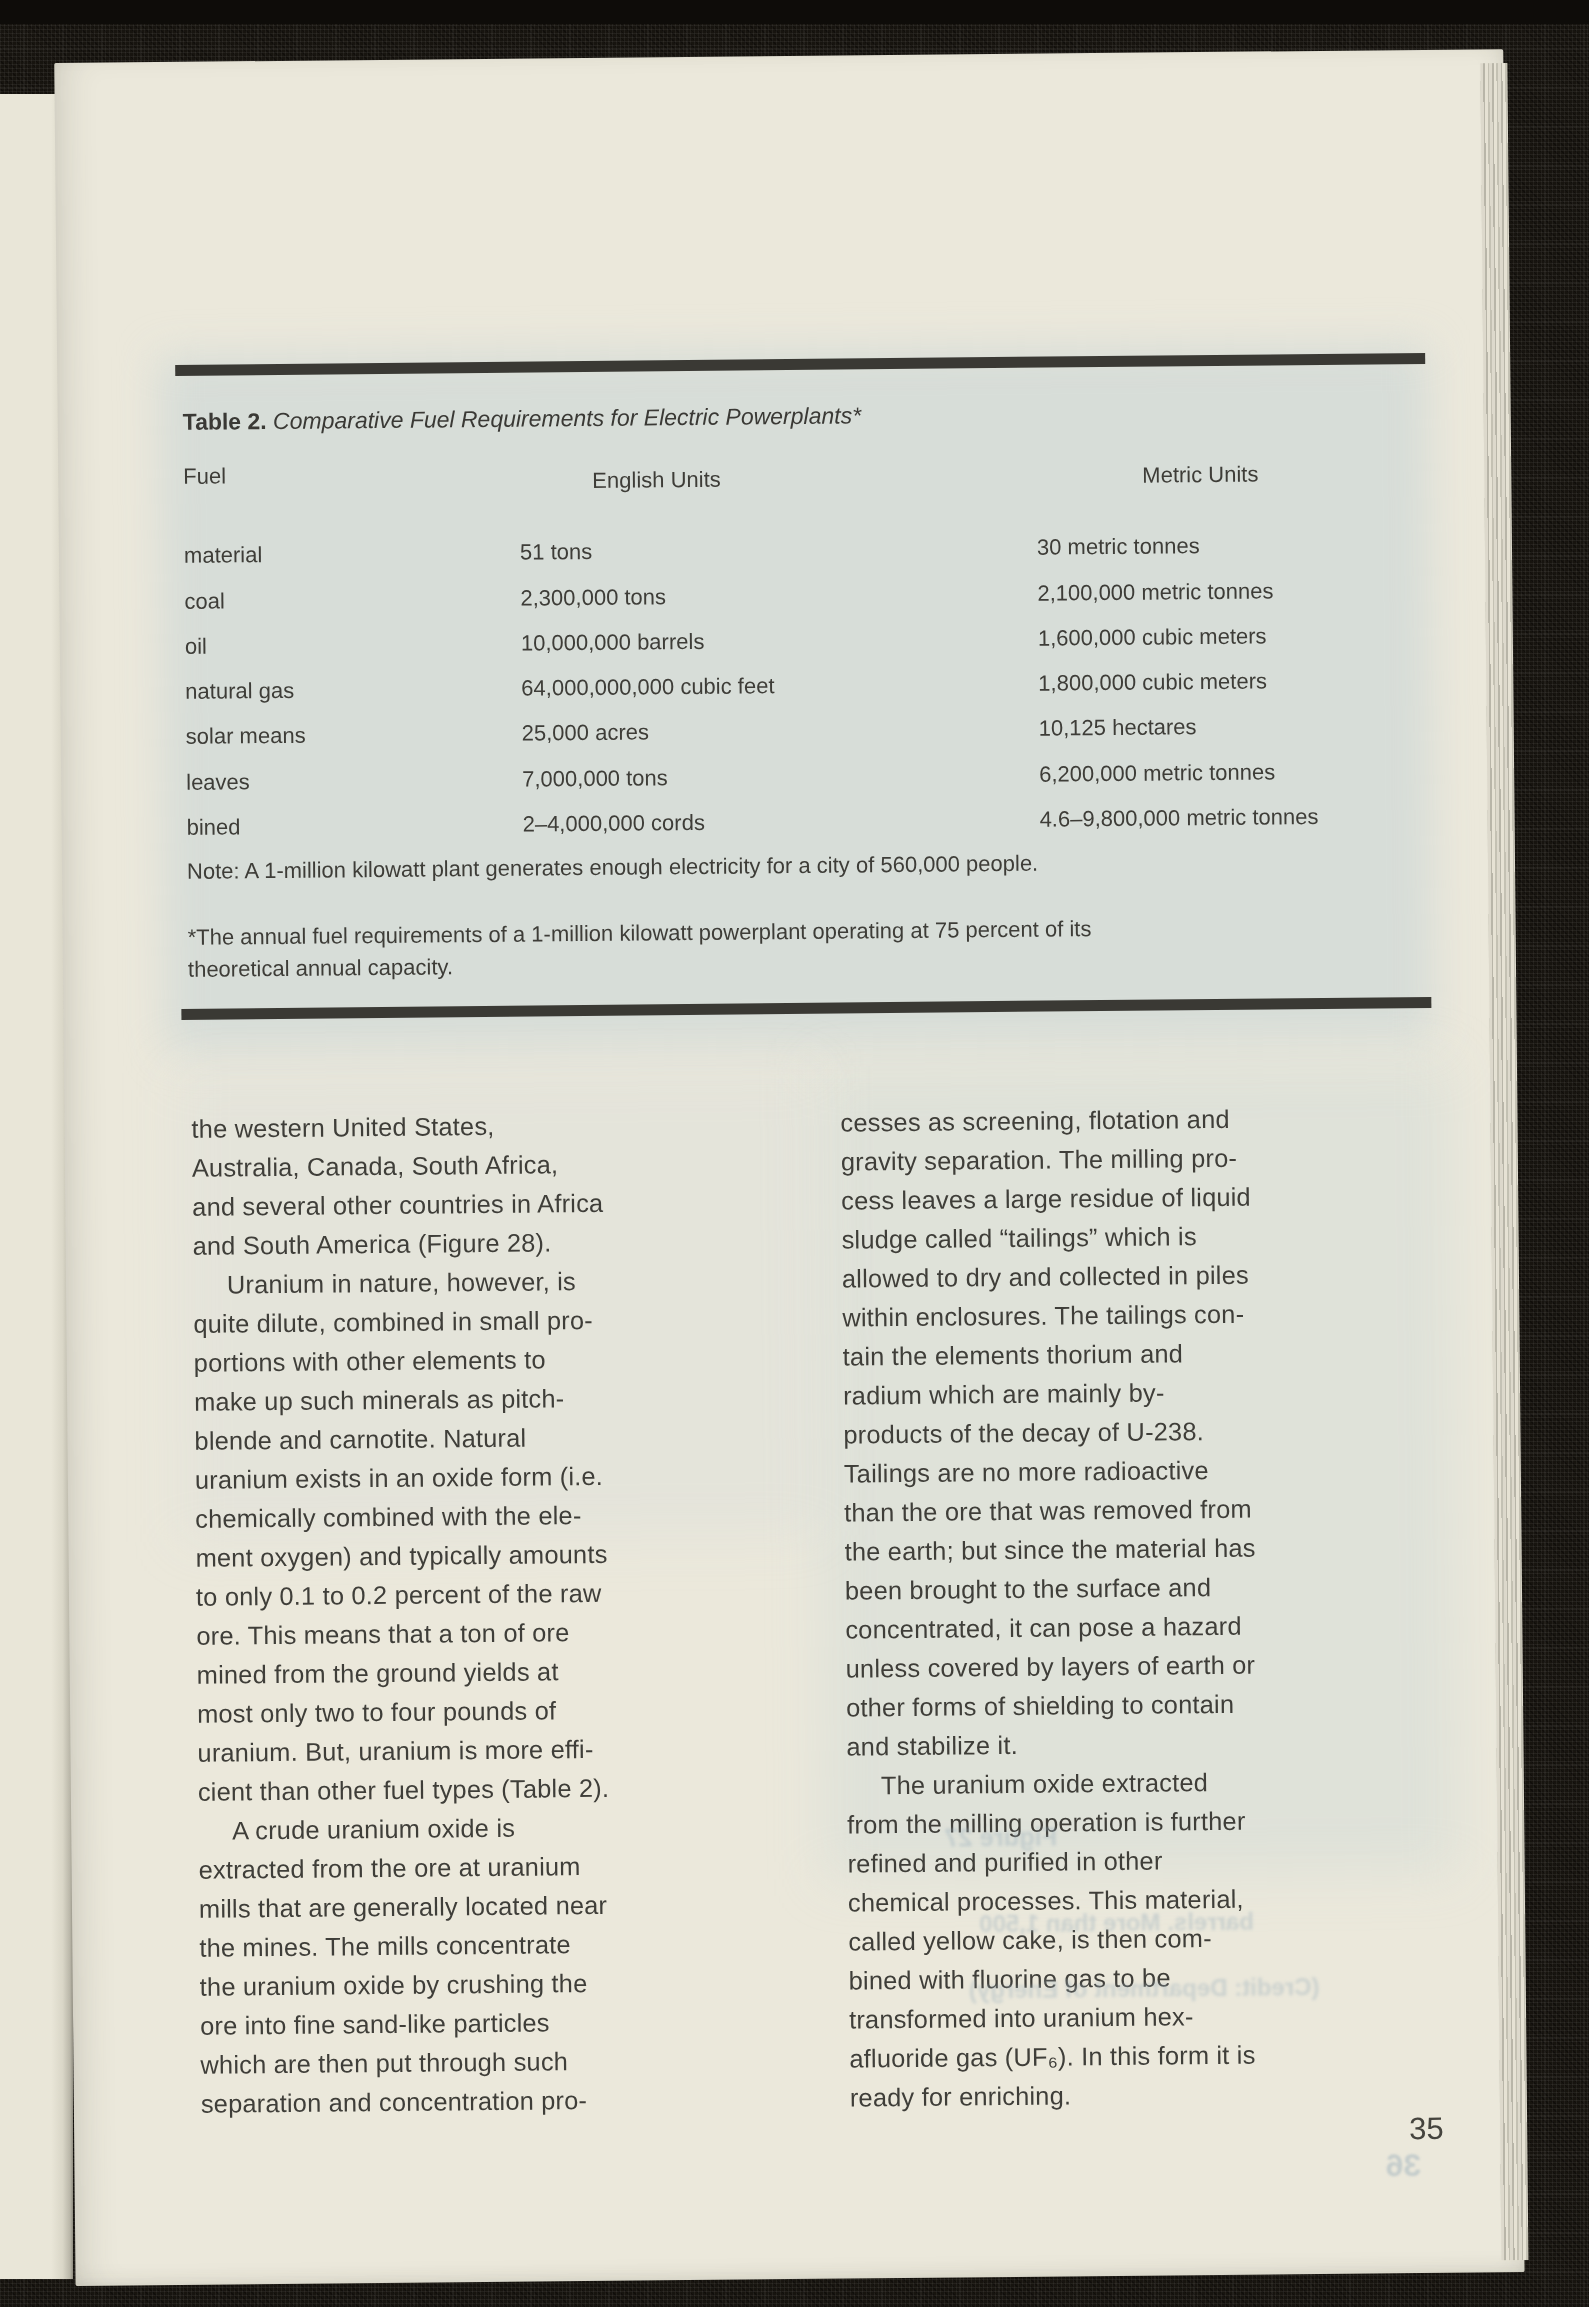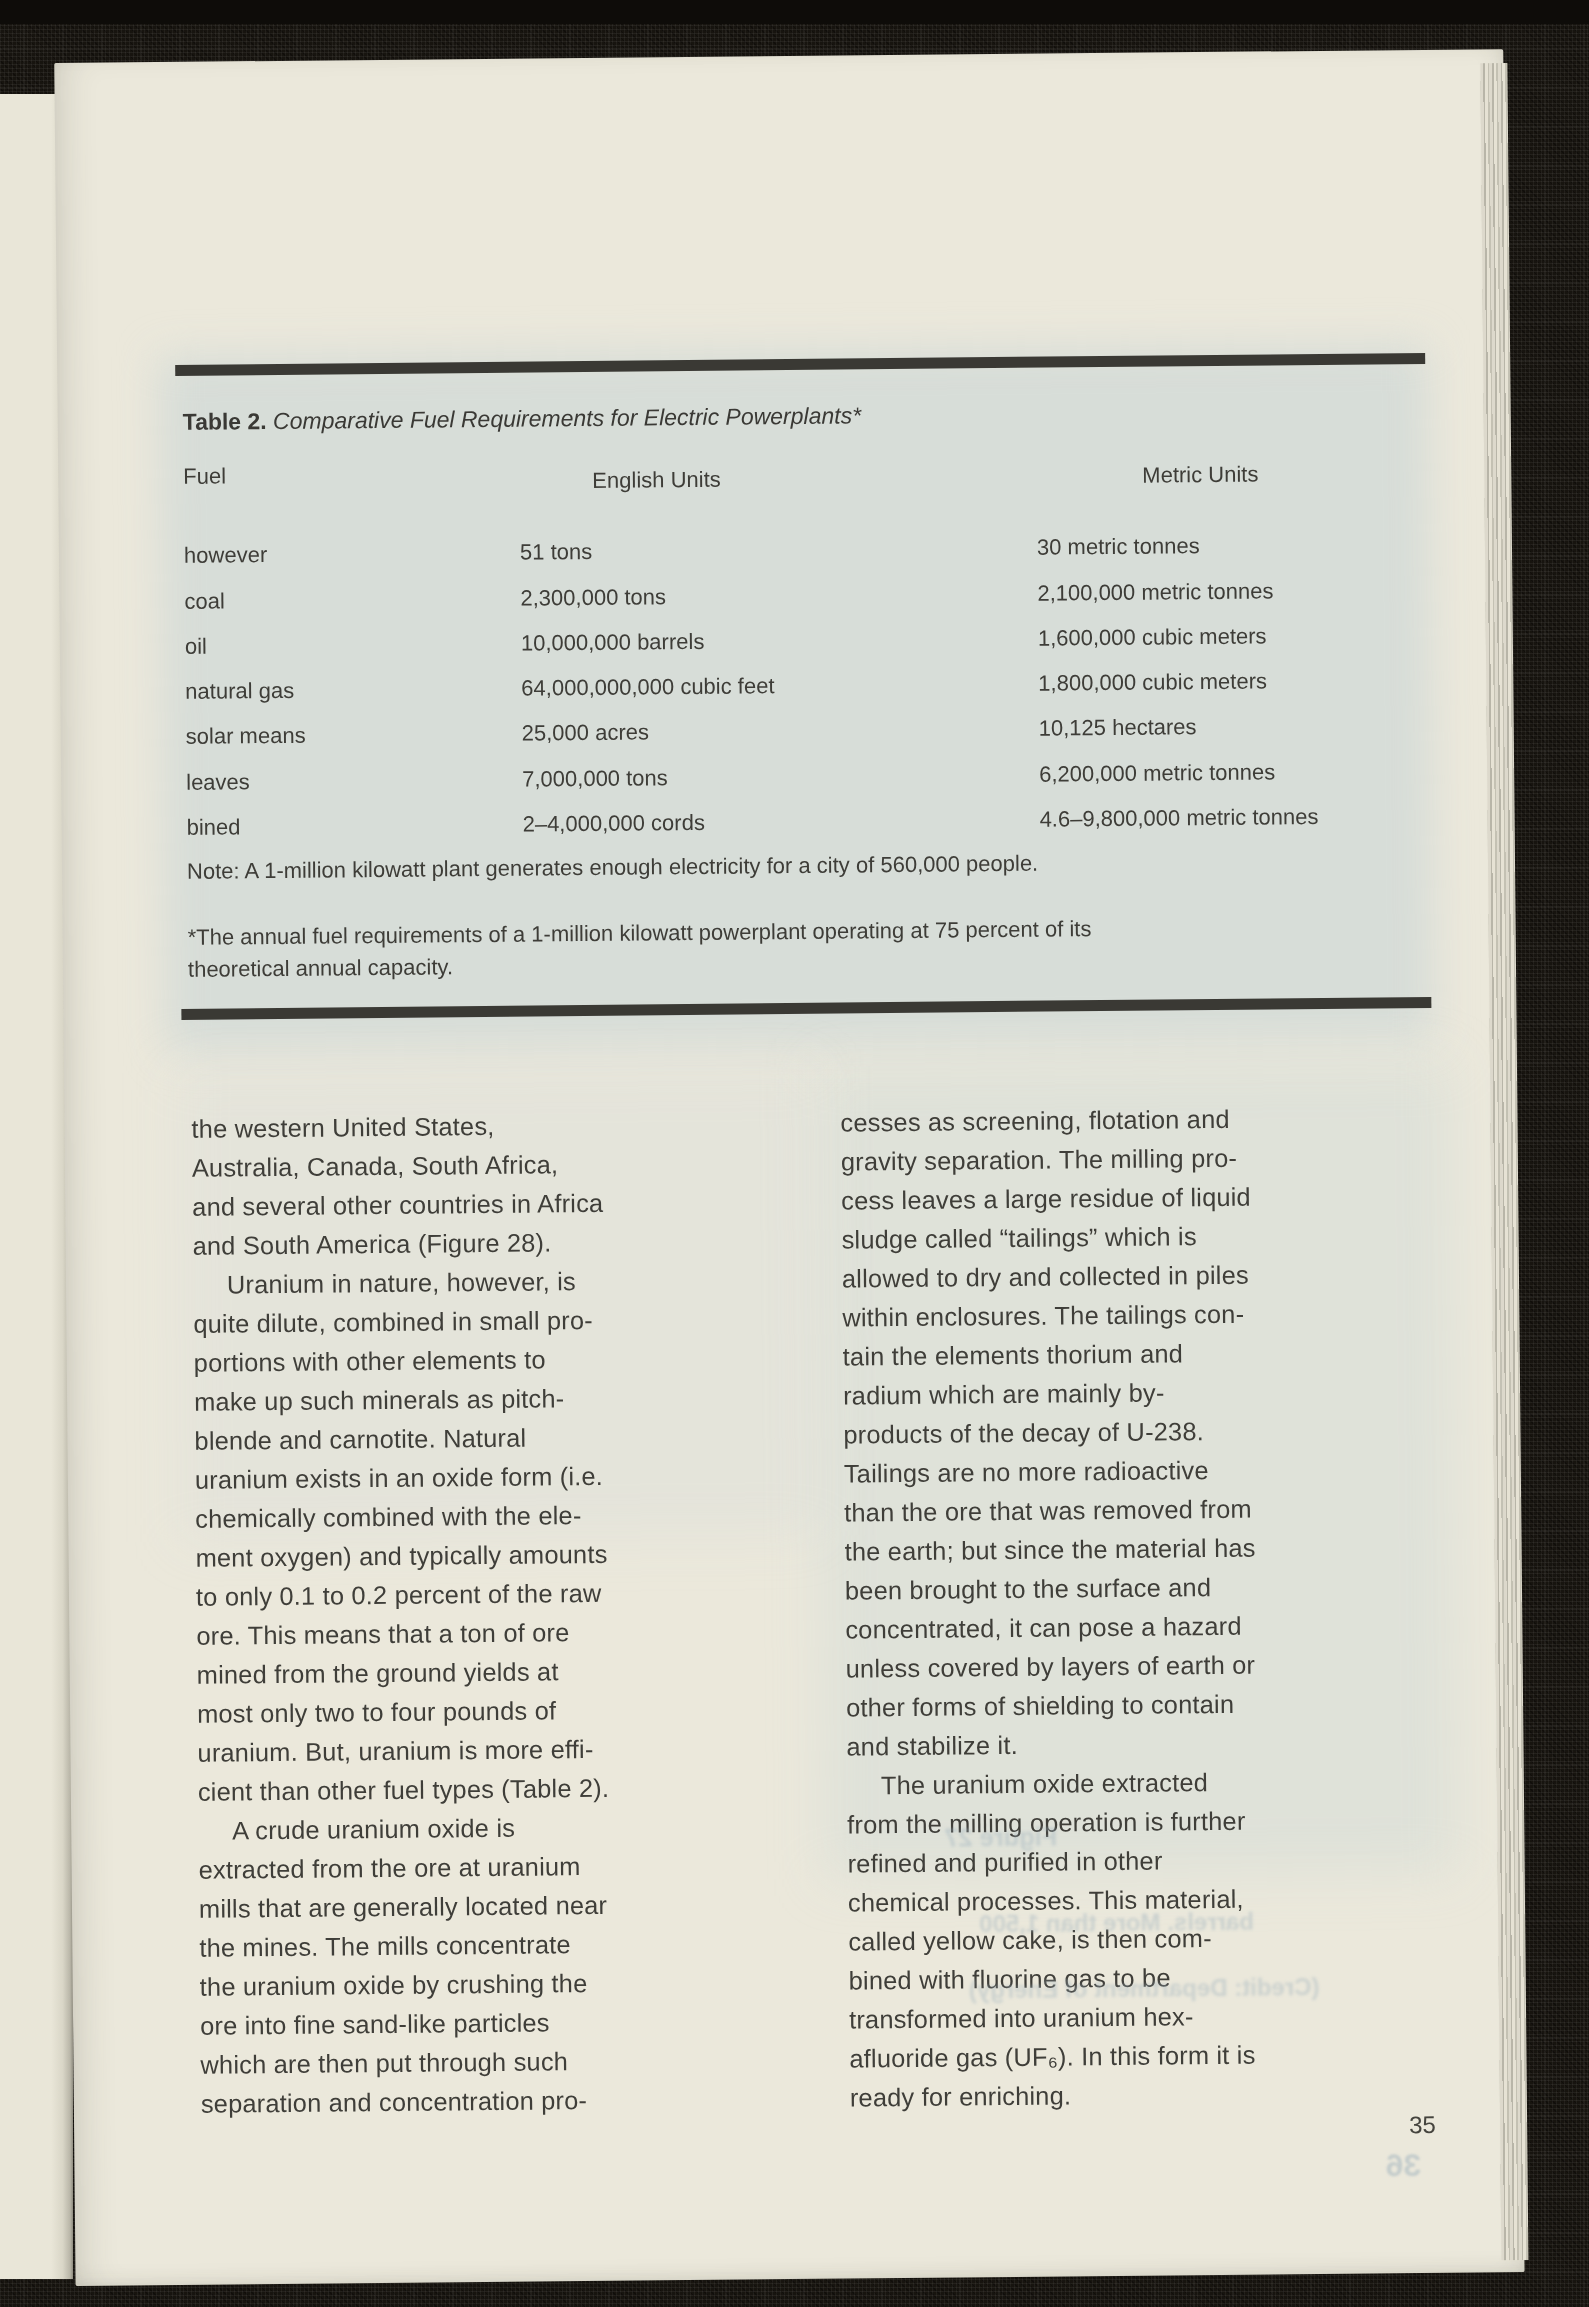--- a/index.html
+++ b/index.html
@@ -61,21 +61,21 @@
   .note{left:190px;top:829px;font-size:22px;color:#3e3d38;}
   .foot1{left:190px;top:895px;font-size:22px;color:#3e3d38;}
   .foot2{left:190px;top:927px;font-size:22px;color:#3e3d38;}
 
   .col{position:absolute;top:1080px;font-size:25.4px;color:#3f3e39;letter-spacing:0.2px;}
   .col-left{left:192px;width:635px;}
   .col-right{left:841px;width:640px;}
   .ln{height:39px;line-height:39px;white-space:nowrap;}
   .ln.indent{padding-left:34px;}
 
-  .pagenum{left:1400px;top:2093px;font-size:24px;color:#45443e;}
+  .pagenum{left:1400px;top:2093px;font-size:31px;color:#45443e;}
 
   
   .ghost{position:absolute;color:#9fb2bd;opacity:.42;filter:blur(1.7px);
          font-weight:bold;transform:scaleX(-1);white-space:nowrap;}
   .g1{left:938px;top:1801px;font-size:25.4px;}
   .g2{left:972px;top:1888px;font-size:24px;}
   .g3{left:961px;top:1954px;font-size:24px;}
   .gnum{left:1376px;top:2129px;font-size:32px;filter:blur(1.1px);opacity:.5;}
 </style>
 </head>
@@ -97,21 +97,21 @@
 
     <div class="abs tbl-title nowrap">
       <span class="lbl">Table 2.</span><span class="ttl"> Comparative Fuel Requirements for Electric Powerplants*</span>
     </div>
 
     <div class="th th-fuel nowrap">Fuel</div>
     <div class="th th-english nowrap">English Units</div>
     <div class="th th-metric nowrap">Metric Units</div>
 
     <div class="trow" style="top:513px">
-      <span class="c1">however</span>
+      <span class="c1">material</span>
       <span class="c2">51 tons</span>
       <span class="c3">30 metric tonnes</span>
     </div>
     <div class="trow" style="top:559px">
       <span class="c1">coal</span>
       <span class="c2">2,300,000 tons</span>
       <span class="c3">2,100,000 metric tonnes</span>
     </div>
     <div class="trow" style="top:604px">
       <span class="c1">oil</span>

